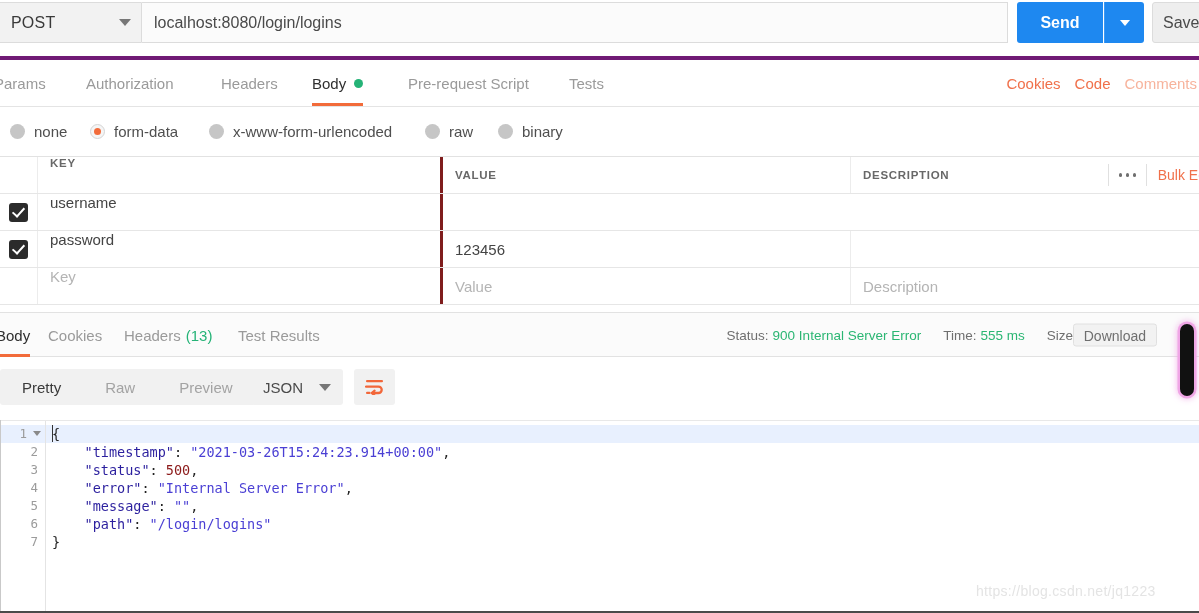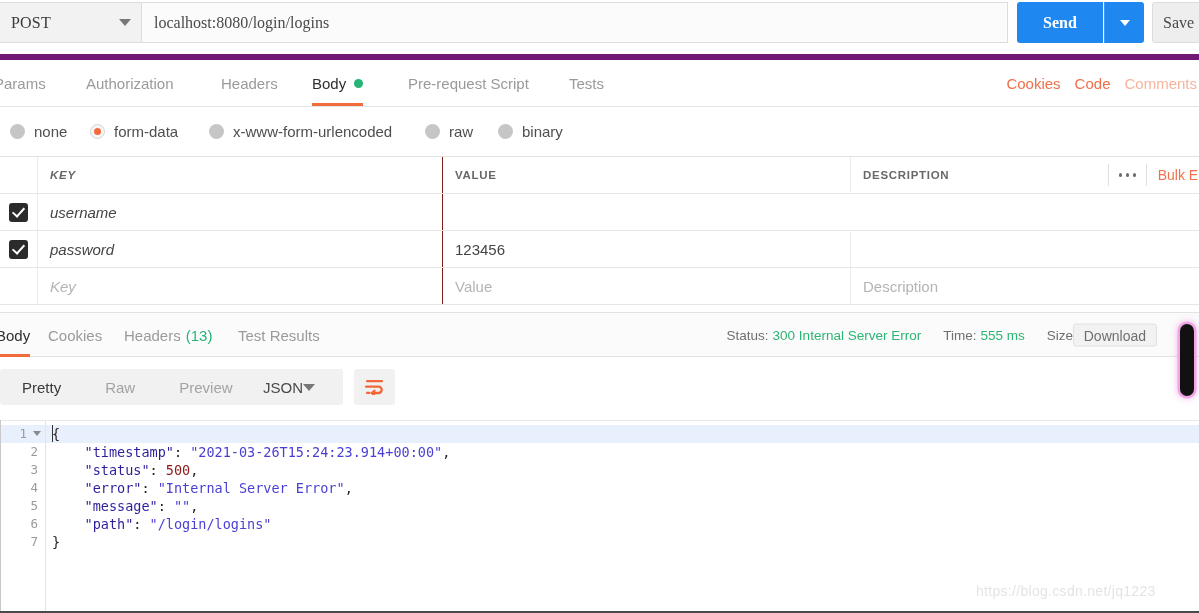--- a/index.html
+++ b/index.html
@@ -19,22 +19,21 @@
     height: 613px;
     background: #ffffff;
   }
 
   
   .urlbar {
     position: absolute;
     left: 0; top: 0;
     width: 1199px; height: 60px;
     background: #ffffff;
-    border-bottom: 6px solid #701a75;
-    font-family: Liberation Serif, serif;
+    border-bottom: 4px solid #701a75;
   }
   .method-box {
     position: absolute;
     left: -4px; top: 2px;
     width: 146px; height: 41px;
     background: #f2f2f2;
     border: 1px solid #dcdcdc;
     border-radius: 3px 0 0 3px;
     display: flex;
     align-items: center;
@@ -225,21 +224,21 @@
   }
   .c-check {
     width: 38px;
     flex: none;
     display: flex;
     align-items: center;
     justify-content: center;
     border-right: 1px solid #ececec;
   }
   .kv-row.head .c-check { border-right: 1px solid #ececec; }
-  .c-key   { width: 405px; flex: none; border-right: 1px solid #7f1d1d; display:flex; align-items:center; padding-left: 12px; font-style: italic; }
+  .c-key   { width: 405px; flex: none; border-right: 3px solid #7f1d1d; display:flex; align-items:flex-start; padding-left: 12px; }
   .c-val   { width: 408px; flex: none; border-right: 1px solid #ececec; display:flex; align-items:center; padding-left: 12px; }
   .c-desc  { flex: 1; display:flex; align-items:center; padding-left: 12px; position: relative; text-align: center; }
 
   .hdr-txt {
     font-size: 11.5px;
     font-weight: bold;
     color: #686868;
     letter-spacing: .7px;
   }
   .cell-txt { font-size: 15px; color: #444; }
@@ -390,21 +389,21 @@
   }
   .seg.active { color: #3a3a3a; }
   .json-select {
     position: absolute;
     left: 245px; top: 11px;
     width: 92px; height: 36px;
     background: #f1f1f1;
     border-radius: 3px;
     display: flex;
     align-items: center;
-    justify-content: flex-start;
+    justify-content: space-between;
     padding: 0 12px;
     cursor: pointer;
   }
   .json-select span { font-size: 15px; color: #4a4a4a; }
   .wrap-btn {
     position: absolute;
     left: 348px; top: 11px;
     width: 41px; height: 36px;
     background: #f1f1f1;
     border-radius: 3px;
@@ -640,21 +639,21 @@
     <div class="rtab" style="left:124px">
       <span>Headers</span>
       <span class="count-green">(13)</span>
     </div>
     <div class="rtab" style="left:238px">
         <span>Test Results</span>
       </div>
 
     <div class="status-group">
       <span class="stat">
-        <span>Status:</span><b>300 Internal Server Error</b>
+        <span>Status:</span><b>900 Internal Server Error</b>
       </span>
       <span class="stat">
         <span>Time:</span><b>555 ms</b>
       </span>
       <span class="stat">
         <span>Size:</span><b>551 B</b>
       </span>
       <span class="vsep"></span>
       <span class="download-btn">Download</span>
     </div>

